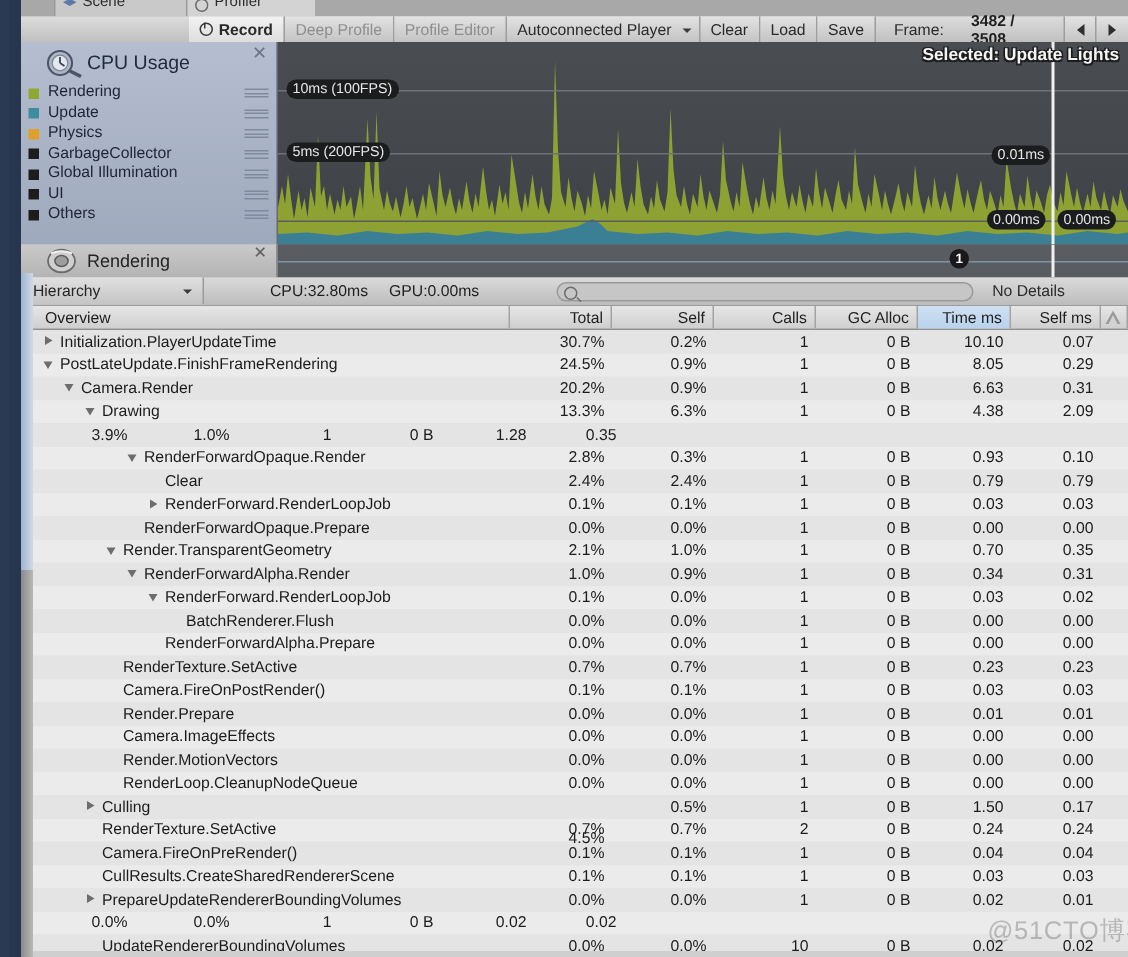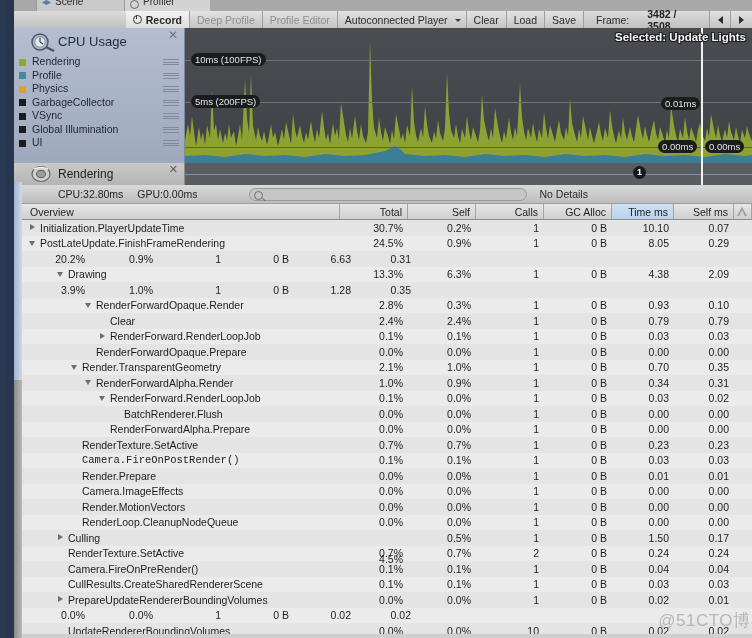--- a/index.html
+++ b/index.html
@@ -580,46 +580,46 @@
       </span>
       <span class="module-title">CPU Usage</span>
       <span class="module-close">✕</span>
     </div>
     <div class="legend" id="cpu-legend">
         <div class="legend-row"><span class="legend-sw" style="background:#8fa832"></span><span>Rendering</span><span class="legend-bars">
             <i></i>
             <i></i>
             <i></i>
           </span></div>
-        <div class="legend-row"><span class="legend-sw" style="background:#3e8c9e"></span><span>Profile</span><span class="legend-bars">
+        <div class="legend-row"><span class="legend-sw" style="background:#3e8c9e"></span><span>Update</span><span class="legend-bars">
             <i></i>
             <i></i>
             <i></i>
           </span></div>
         <div class="legend-row"><span class="legend-sw" style="background:#e0a02a"></span><span>Physics</span><span class="legend-bars">
             <i></i>
             <i></i>
             <i></i>
           </span></div>
         <div class="legend-row"><span class="legend-sw" style="background:#1c1c1c"></span><span>GarbageCollector</span><span class="legend-bars">
             <i></i>
             <i></i>
             <i></i>
           </span></div>
-        <div class="legend-row"><span class="legend-sw" style="background:#1c1c1c"></span><span>VSync</span><span class="legend-bars">
-            <i></i>
-            <i></i>
-            <i></i>
-          </span></div>
         <div class="legend-row"><span class="legend-sw" style="background:#1c1c1c"></span><span>Global Illumination</span><span class="legend-bars">
             <i></i>
             <i></i>
             <i></i>
           </span></div>
         <div class="legend-row"><span class="legend-sw" style="background:#1c1c1c"></span><span>UI</span><span class="legend-bars">
+            <i></i>
+            <i></i>
+            <i></i>
+          </span></div>
+        <div class="legend-row"><span class="legend-sw" style="background:#1c1c1c"></span><span>Others</span><span class="legend-bars">
             <i></i>
             <i></i>
             <i></i>
           </span></div>
       </div>
   </div>
 
   <div class="graph">
     <div class="graph-bg"></div>
     <svg viewBox="0 0 567 135" preserveAspectRatio="none">
@@ -651,20 +651,24 @@
     <span class="pane2-title">Rendering</span>
     <span class="pane2-close">✕</span>
   </div>
   <div class="pane2-graph">
     <div class="line"></div>
     <div class="cursor-line" style="left:516px;"></div>
     <div class="frame-badge">1</div>
   </div>
 
   <div class="hbar">
+    <div class="hbar-drop">
+      <span>Hierarchy</span>
+      <span class="caret"></span>
+    </div>
     <div class="hbar-stats">
       <span>CPU:32.80ms</span>
       <span>GPU:0.00ms</span>
     </div>
     <div class="hbar-search">
       <span class="mag"></span>
     </div>
     <div class="hbar-nodetails">No Details</div>
   </div>
 
@@ -702,20 +706,24 @@
           </div>
           <div class="td num" style="width: 68px; flex: 0 0 68px;">24.5%</div>
           <div class="td num" style="width: 68px; flex: 0 0 68px;">0.9%</div>
           <div class="td num" style="width: 68px; flex: 0 0 68px;">1</div>
           <div class="td num" style="width: 68px; flex: 0 0 68px;">0 B</div>
           <div class="td num" style="width: 62px; flex: 0 0 62px;">8.05</div>
           <div class="td num" style="width: 60px; flex: 0 0 60px;">0.29</div>
           <div class="td" style="width: 18px; flex: 0 0 18px;"></div>
         </div>
         <div class="trow odd">
+          <div class="td name" style="width: 318px; flex: 0 0 318px;">
+            <span class="tri-toggle open" style="margin-left: 20px;"></span>
+            <span>Camera.Render</span>
+          </div>
           <div class="td num" style="width: 68px; flex: 0 0 68px;">20.2%</div>
           <div class="td num" style="width: 68px; flex: 0 0 68px;">0.9%</div>
           <div class="td num" style="width: 68px; flex: 0 0 68px;">1</div>
           <div class="td num" style="width: 68px; flex: 0 0 68px;">0 B</div>
           <div class="td num" style="width: 62px; flex: 0 0 62px;">6.63</div>
           <div class="td num" style="width: 60px; flex: 0 0 60px;">0.31</div>
           <div class="td" style="width: 18px; flex: 0 0 18px;"></div>
         </div>
         <div class="trow even">
           <div class="td name" style="width: 318px; flex: 0 0 318px;">
@@ -863,21 +871,21 @@
           </div>
           <div class="td num" style="width: 68px; flex: 0 0 68px;">0.7%</div>
           <div class="td num" style="width: 68px; flex: 0 0 68px;">0.7%</div>
           <div class="td num" style="width: 68px; flex: 0 0 68px;">1</div>
           <div class="td num" style="width: 68px; flex: 0 0 68px;">0 B</div>
           <div class="td num" style="width: 62px; flex: 0 0 62px;">0.23</div>
           <div class="td num" style="width: 60px; flex: 0 0 60px;">0.23</div>
           <div class="td" style="width: 18px; flex: 0 0 18px;"></div>
         </div>
         <div class="trow even">
-          <div class="td name" style="width: 318px; flex: 0 0 318px; font-family: Liberation Mono, monospace;">
+          <div class="td name" style="width: 318px; flex: 0 0 318px;">
             <span class="tri-toggle " style="margin-left: 48px;"></span>
             <span>Camera.FireOnPostRender()</span>
           </div>
           <div class="td num" style="width: 68px; flex: 0 0 68px;">0.1%</div>
           <div class="td num" style="width: 68px; flex: 0 0 68px;">0.1%</div>
           <div class="td num" style="width: 68px; flex: 0 0 68px;">1</div>
           <div class="td num" style="width: 68px; flex: 0 0 68px;">0 B</div>
           <div class="td num" style="width: 62px; flex: 0 0 62px;">0.03</div>
           <div class="td num" style="width: 60px; flex: 0 0 60px;">0.03</div>
           <div class="td" style="width: 18px; flex: 0 0 18px;"></div>

